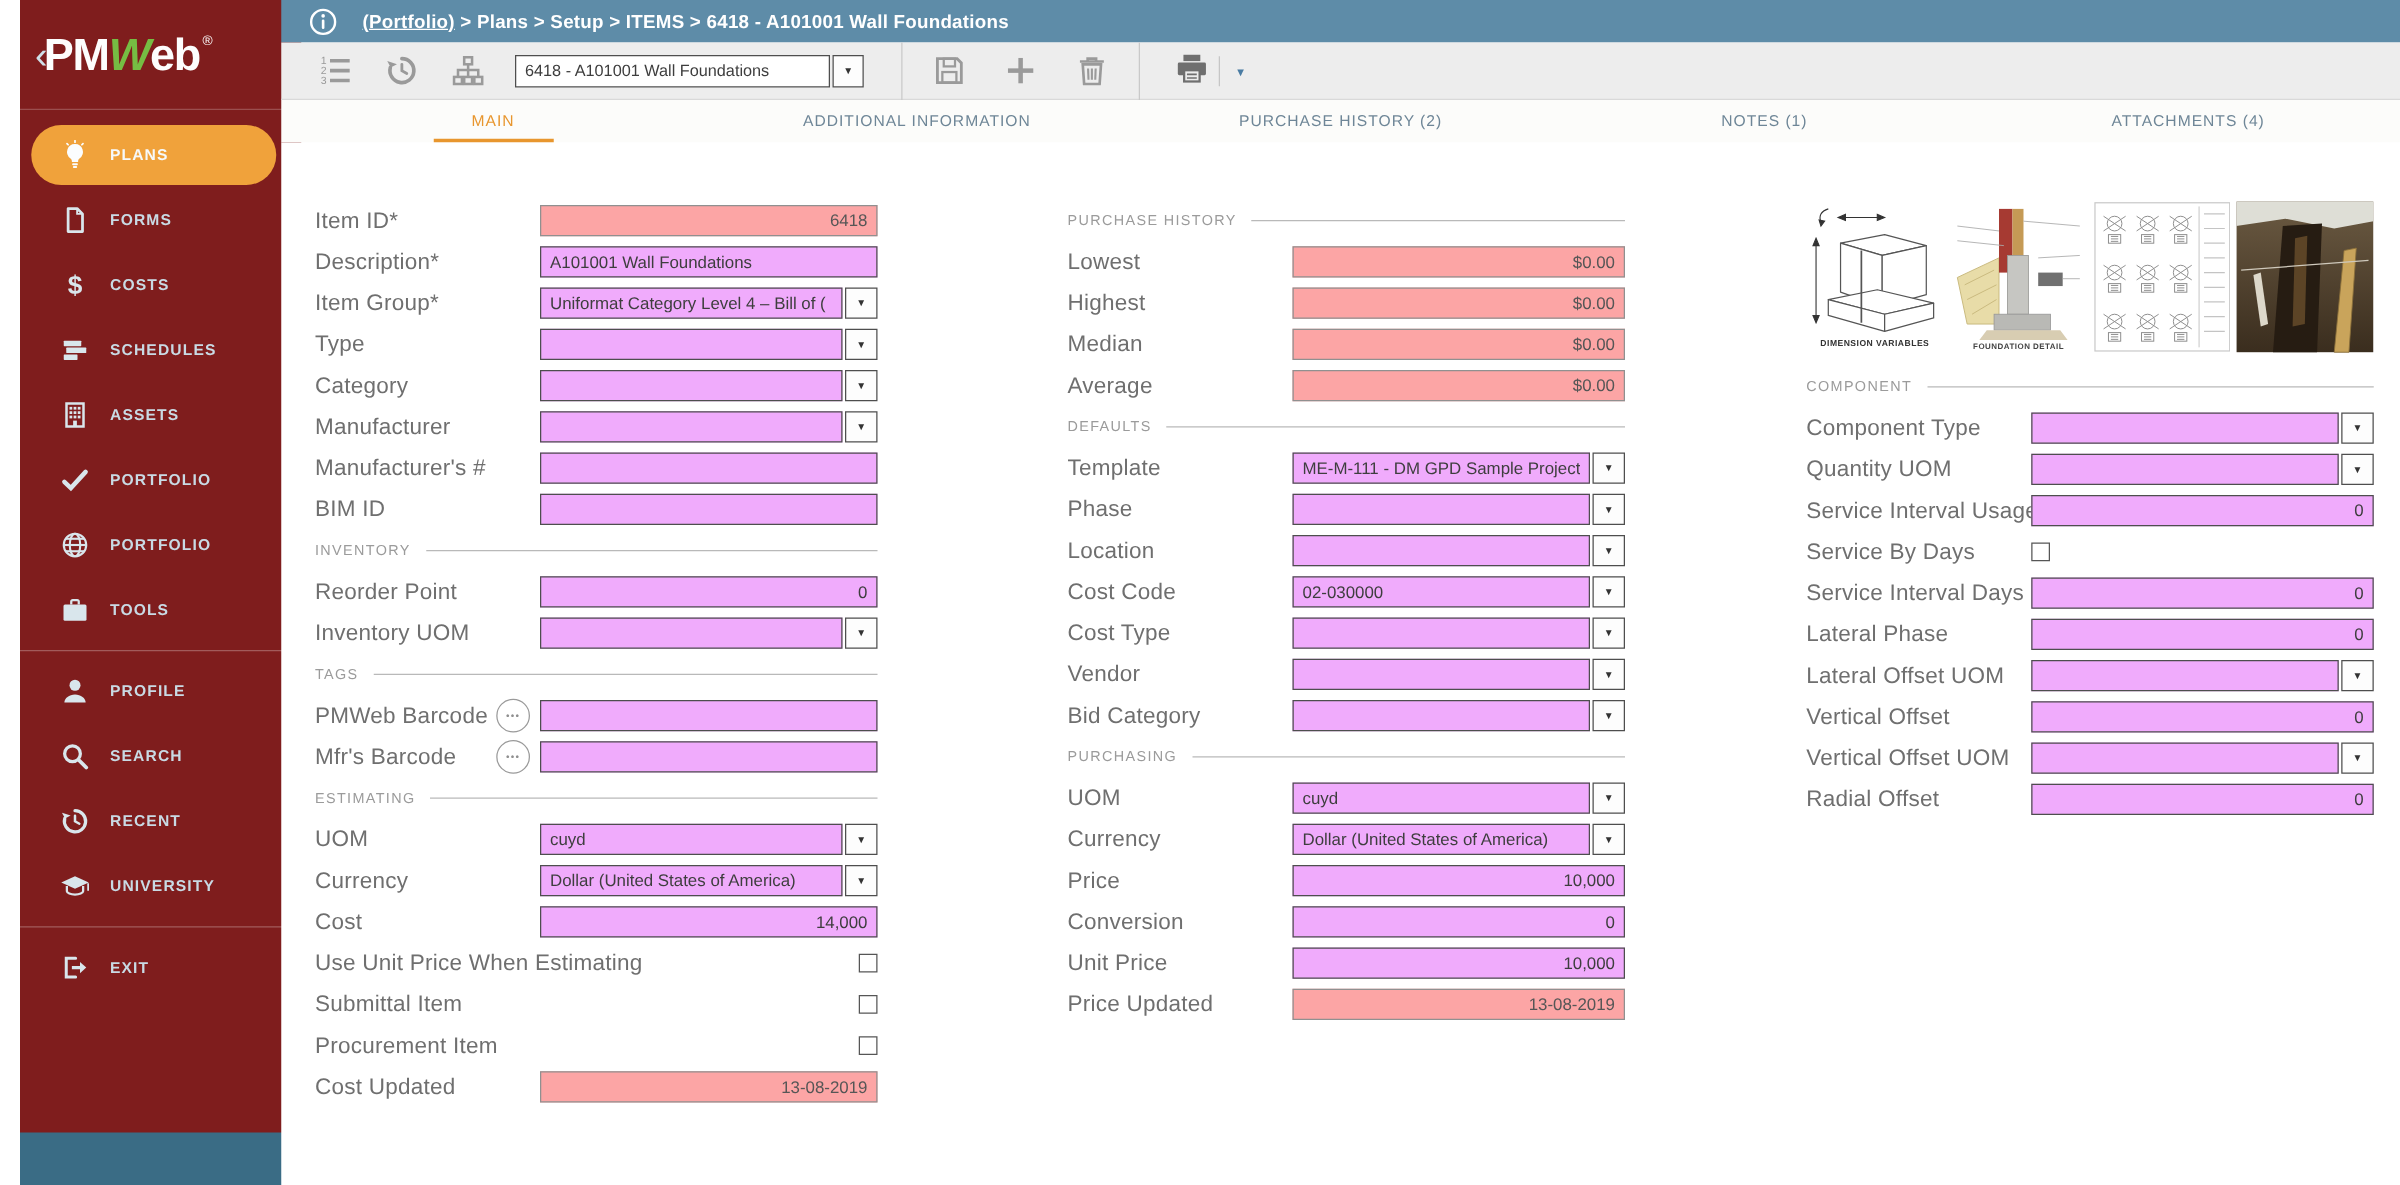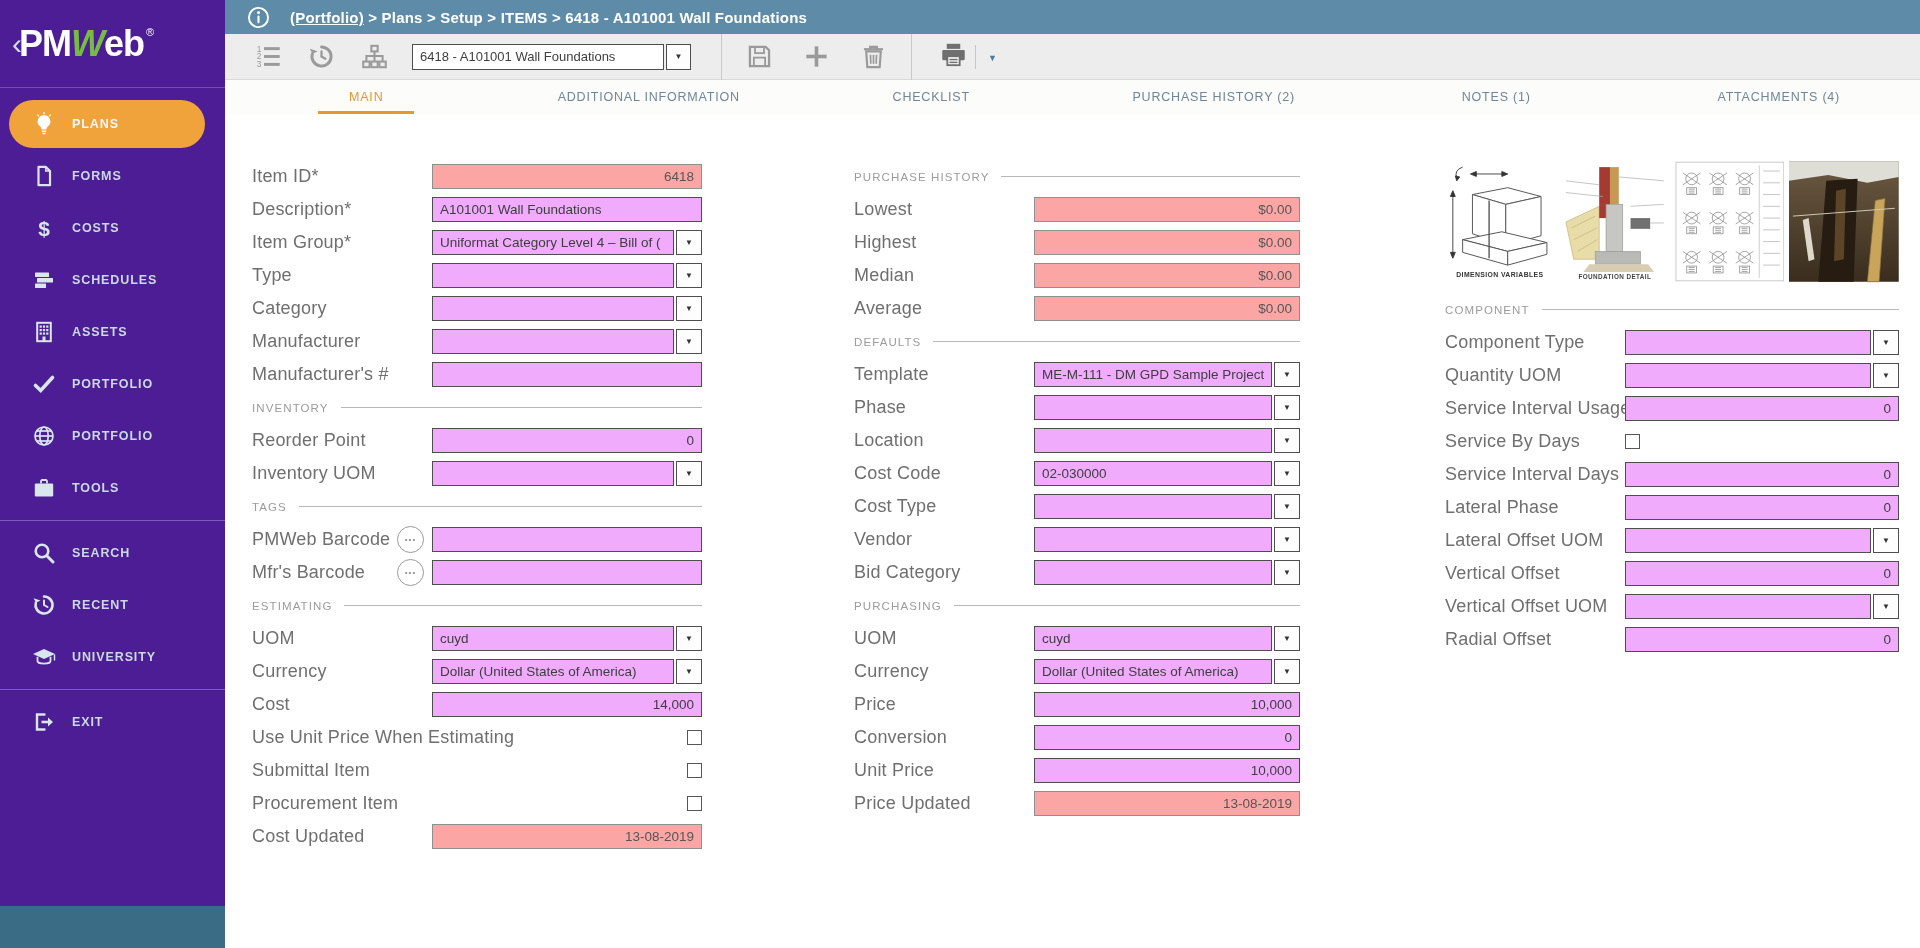--- a/index.html
+++ b/index.html
@@ -1,21 +1,21 @@
 <!DOCTYPE html>
 <html><head>
 <meta charset="utf-8">
 <style>
   * { margin:0; padding:0; box-sizing:border-box; }
   html,body { width:1920px; height:948px; overflow:hidden; background:#fff;
               font-family:"Liberation Sans", sans-serif; }
   .app { position:relative; width:1920px; height:948px; }
 
   
-  .sidebar { position:absolute; left:0; top:0; width:225px; height:948px; background:#4c1d95; }
+  .sidebar { position:absolute; left:16px; top:0; width:225px; height:948px; background:#7f1d1d; }
   .logo-area { height:88px; display:flex; align-items:center; padding-left:12px;
                border-bottom:1px solid rgba(255,255,255,.22); }
   .logo { font-size:36px; font-weight:bold; color:#FDFDFD; letter-spacing:-1px; white-space:nowrap; }
   .logo .chev { font-weight:normal; color:#CFE0E9; font-size:30px; vertical-align:2px; margin-right:-2px;}
   .logo .w { color:#76BC43; font-style:italic; }
   .logo .reg { font-size:11px; vertical-align:20px; font-weight:normal; margin-left:2px;}
   .menu { padding-top:8px; }
   .sb-item { height:48px; margin:4px 20px 4px 9px; border-radius:24px; padding-left:23px;
              display:flex; align-items:center; gap:16px; cursor:pointer; }
   .sb-item.active { background:#F0A23B; }
@@ -206,20 +206,29 @@
               <svg viewBox="0 0 24 24">
                 <rect x="2.8" y="7.5" width="18.4" height="13" rx="1.2" fill="currentColor"></rect>
                 <path d="M9 7.5V5.2A1.2 1.2 0 0 1 10.2 4h3.6A1.2 1.2 0 0 1 15 5.2v2.3" fill="none" stroke="currentColor" stroke-width="1.8"></path>
               </svg>
             </span>
             <span class="sb-label">TOOLS</span>
           </div>
         </div>
       <div class="sb-divider"></div>
       <div id="sb-account">
+          <div class="sb-item">
+            <span class="sb-icon">
+              <svg viewBox="0 0 24 24">
+                <circle cx="12" cy="7.2" r="4.4" fill="currentColor"></circle>
+                <path d="M3.5 21c0-3.6 3.8-6.5 8.5-6.5s8.5 2.9 8.5 6.5z" fill="currentColor"></path>
+              </svg>
+            </span>
+            <span class="sb-label">PROFILE</span>
+          </div>
           <div class="sb-item">
             <span class="sb-icon">
               <svg viewBox="0 0 24 24">
                 <circle cx="10" cy="10" r="6.3" fill="none" stroke="currentColor" stroke-width="2.6"></circle>
                 <line x1="14.8" y1="14.8" x2="21" y2="21" stroke="currentColor" stroke-width="3" stroke-linecap="round"></line>
               </svg>
             </span>
             <span class="sb-label">SEARCH</span>
           </div>
           <div class="sb-item">
@@ -345,23 +354,20 @@
   </div>
 
   <div class="tabbar" id="tabbar">
       <div class="tab active">
         <span class="tab-label">MAIN</span>
       </div>
       <div class="tab">
         <span class="tab-label">ADDITIONAL INFORMATION</span>
       </div>
       <div class="tab">
-        <span class="tab-label">CHECKLIST</span>
-      </div>
-      <div class="tab">
         <span class="tab-label">PURCHASE HISTORY (2)</span>
       </div>
       <div class="tab">
         <span class="tab-label">NOTES (1)</span>
       </div>
       <div class="tab">
         <span class="tab-label">ATTACHMENTS (4)</span>
       </div>
     </div>
 
@@ -431,20 +437,28 @@
               <input class="txt sel-txt" readonly="" value="" style="">
               <button class="sel-btn">
                 <span class="arrow">▼</span>
               </button>
             </div>
           </div>
         </div>
         <div class="frow">
           <div class="lbl-wrap">
             <label class="lbl">Manufacturer's #</label>
+          </div>
+          <div class="fld">
+            <input class="txt" value="" style="">
+          </div>
+        </div>
+        <div class="frow">
+          <div class="lbl-wrap">
+            <label class="lbl">BIM ID</label>
           </div>
           <div class="fld">
             <input class="txt" value="" style="">
           </div>
         </div>
         <div class="section-row">
           <span class="section-label">INVENTORY</span>
           <div class="section-line"></div>
         </div>
         <div class="frow">

